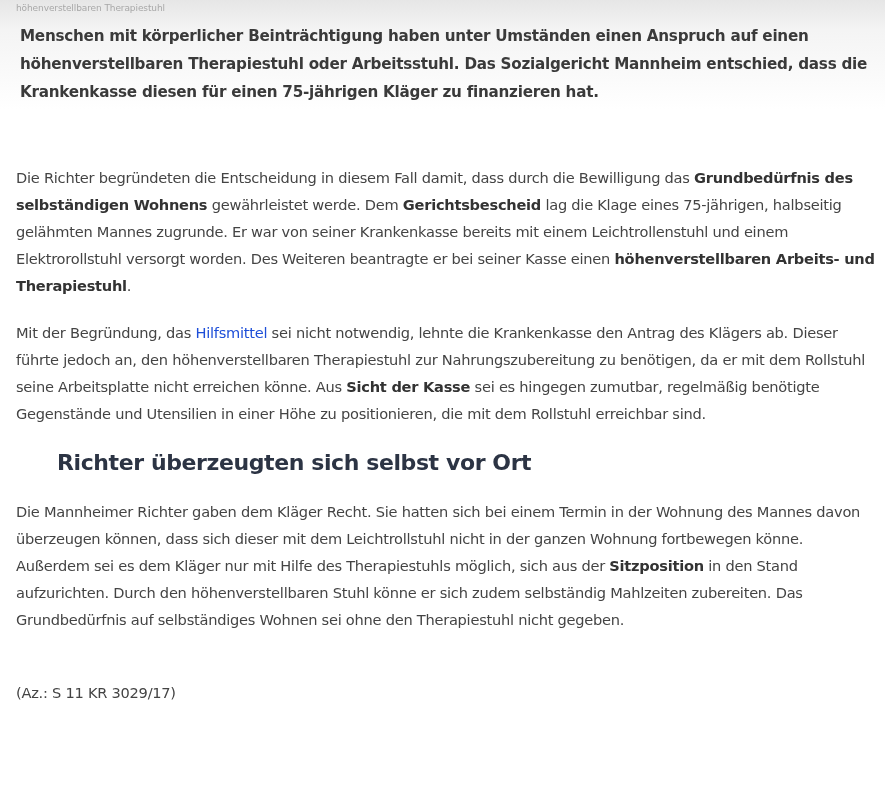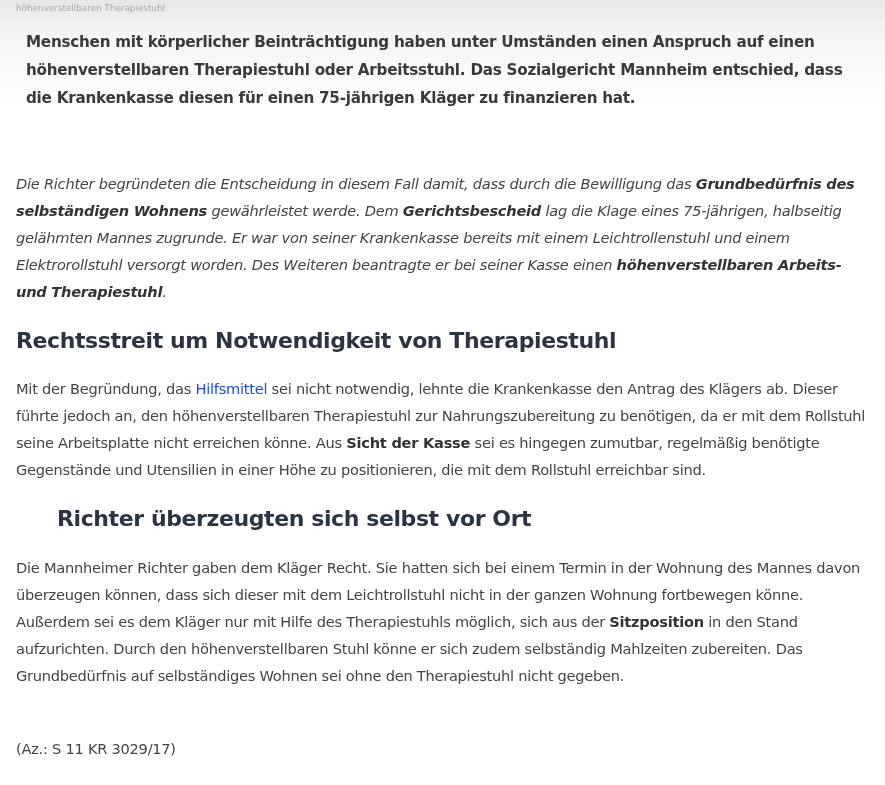--- a/index.html
+++ b/index.html
@@ -37,36 +37,36 @@
     left: 16px;
     top: 18px;
     width: 860px;
     z-index: 1;
   }
   .lead {
     font-size: 15.2px;
     line-height: 28px;
     font-weight: bold;
     color: #3a3a3a;
-    margin: 10px;
+    margin: 4px;
     letter-spacing: -0.25px;
   }
   .lead-text { font-weight: 600; }
   p.body {
     font-size: 14.6px;
     line-height: 27px;
     margin: 0;
     color: #444444;
     letter-spacing: -0.25px;
   }
   p.body b {
     color: #333333;
     font-weight: bold;
   }
-  .p1 { margin-top: 58px !important; font-style: italic; }
+  .p1 { margin-top: 58px !important; }
   h2 {
     font-size: 22px;
     line-height: 28px;
     font-weight: bold;
     color: #2c3444;
     margin: 0;
     letter-spacing: -0.4px;
   }
   .h2a { margin-top: 22px; }
   .p2 { margin-top: 20px !important; }
@@ -84,21 +84,20 @@
 <div class="top-fade"></div>
 
 <div class="caption">höhenverstellbaren Therapiestuhl</div>
 
 <div class="content">
 
   <p class="lead"><span class="lead-text">Menschen mit körperlicher Beinträchtigung haben unter Umständen einen Anspruch auf einen höhenverstellbaren Therapiestuhl oder Arbeitsstuhl. Das Sozialgericht Mannheim entschied, dass die Krankenkasse diesen für einen 75-jährigen Kläger zu finanzieren hat.</span></p>
 
   <p class="body p1"><span>Die Richter begründeten die Entscheidung in diesem Fall damit, dass durch die Bewilligung das </span><b>Grundbedürfnis des selbständigen Wohnens</b><span> gewährleistet werde. Dem </span><b>Gerichtsbescheid</b><span> lag die Klage eines 75-jährigen, halbseitig gelähmten Mannes zugrunde. Er war von seiner Krankenkasse bereits mit einem Leichtrollenstuhl und einem Elektrorollstuhl versorgt worden. Des Weiteren beantragte er bei seiner Kasse einen </span><b>höhenverstellbaren Arbeits- und Therapiestuhl</b><span>.</span></p>
 
-  <h2 class="h2a">Rechtsstreit um Notwendigkeit von Therapiestuhl</h2>
 
   <p class="body p2"><span>Mit der Begründung, das </span><a class="link">Hilfsmittel</a><span> sei nicht notwendig, lehnte die Krankenkasse den Antrag des Klägers ab. Dieser führte jedoch an, den höhenverstellbaren Therapiestuhl zur Nahrungszubereitung zu benötigen, da er mit dem Rollstuhl seine Arbeitsplatte nicht erreichen könne. Aus </span><b>Sicht der Kasse</b><span> sei es hingegen zumutbar, regelmäßig benötigte Gegenstände und Utensilien in einer Höhe zu positionieren, die mit dem Rollstuhl erreichbar sind.</span></p>
 
   <h2 class="h2b">Richter überzeugten sich selbst vor Ort</h2>
 
   <p class="body p3"><span>Die Mannheimer Richter gaben dem Kläger Recht. Sie hatten sich bei einem Termin in der Wohnung des Mannes davon überzeugen können, dass sich dieser mit dem Leichtrollstuhl nicht in der ganzen Wohnung fortbewegen könne. Außerdem sei es dem Kläger nur mit Hilfe des Therapiestuhls möglich, sich aus der </span><b>Sitzposition</b><span> in den Stand aufzurichten. Durch den höhenverstellbaren Stuhl könne er sich zudem selbständig Mahlzeiten zubereiten. Das Grundbedürfnis auf selbständiges Wohnen sei ohne den Therapiestuhl nicht gegeben.</span></p>
 
   <p class="body ref">(Az.: S 11 KR 3029/17)</p>
 
 </div>

